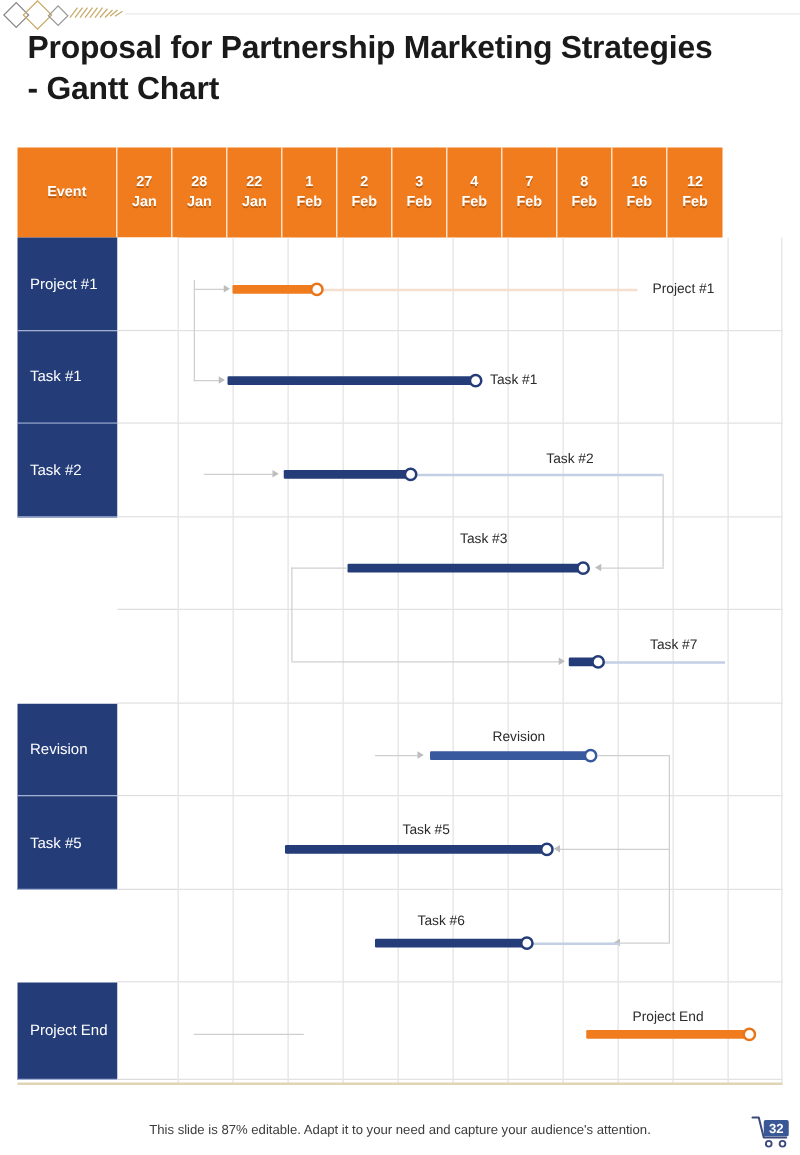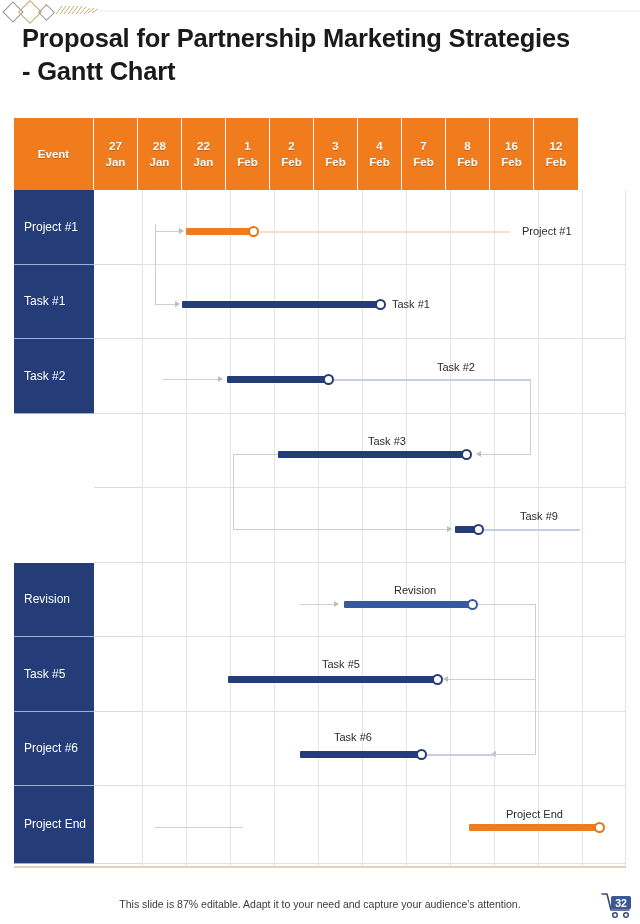--- a/index.html
+++ b/index.html
@@ -320,21 +320,20 @@
       <div class="plot"></div>
     </div>
 
     <div class="row" style="top:447px">
       <div class="rowlabel">Task #5</div>
       <div class="datecell"></div>
       <div class="plot"></div>
     </div>
 
     <div class="row" style="top:521.5px">
-      <div class="rowlabel">Project #6</div>
       <div class="datecell"></div>
       <div class="plot"></div>
     </div>
 
     <div class="row" style="top:596px; height:78px">
       <div class="rowlabel twoline" style="height:78px">Project End</div>
       <div class="datecell" style="height:78px"></div>
       <div class="plot" style="height:78px"></div>
     </div>
   </div>
@@ -380,31 +379,31 @@
   <div class="bar navy" style="left:227px; top:376px; width:99px;"></div>
   <div class="knob navy" style="left:323px; top:374px;"></div>
   <div class="barlabel" style="left:437px; top:361px;">Task #2</div>
 
   <div class="conn v" style="left:530px; top:379px; height:75px;"></div>
   <div class="conn h" style="left:481px; top:454px; width:50px;"></div>
   <div class="arrow left" style="left:476px; top:451px;"></div>
 
   <div class="bar navy" style="left:278px; top:451px; width:187px;"></div>
   <div class="knob navy" style="left:461px; top:449px;"></div>
-  <div class="barlabel" style="left:368px; top:435px;">Task #3</div>
+  <div class="barlabel" style="left:368px; top:425px;">Task #3</div>
 
   <div class="conn v" style="left:233px; top:454px; height:75px;"></div>
   <div class="conn h" style="left:233px; top:454px; width:45px;"></div>
   <div class="conn h" style="left:233px; top:529px; width:216px;"></div>
   <div class="arrow right" style="left:447px; top:526px;"></div>
 
   <div class="tail blue" style="left:480px; top:529px; width:100px;"></div>
   <div class="bar navy" style="left:455px; top:526px; width:22px;"></div>
   <div class="knob navy" style="left:473px; top:524px;"></div>
-  <div class="barlabel" style="left:520px; top:510px;">Task #9</div>
+  <div class="barlabel" style="left:520px; top:510px;">Task #7</div>
 
   <div class="conn h" style="left:300px; top:604px; width:36px;"></div>
   <div class="arrow right" style="left:334px; top:601px;"></div>
   <div class="bar blue" style="left:344px; top:601px; width:127px;"></div>
   <div class="knob blue" style="left:467px; top:599px;"></div>
   <div class="barlabel" style="left:394px; top:584px;">Revision</div>
 
   <div class="conn h" style="left:478px; top:604px; width:58px;"></div>
   <div class="conn v" style="left:535px; top:604px; height:75px;"></div>
   <div class="conn h" style="left:448px; top:679px; width:88px;"></div>

